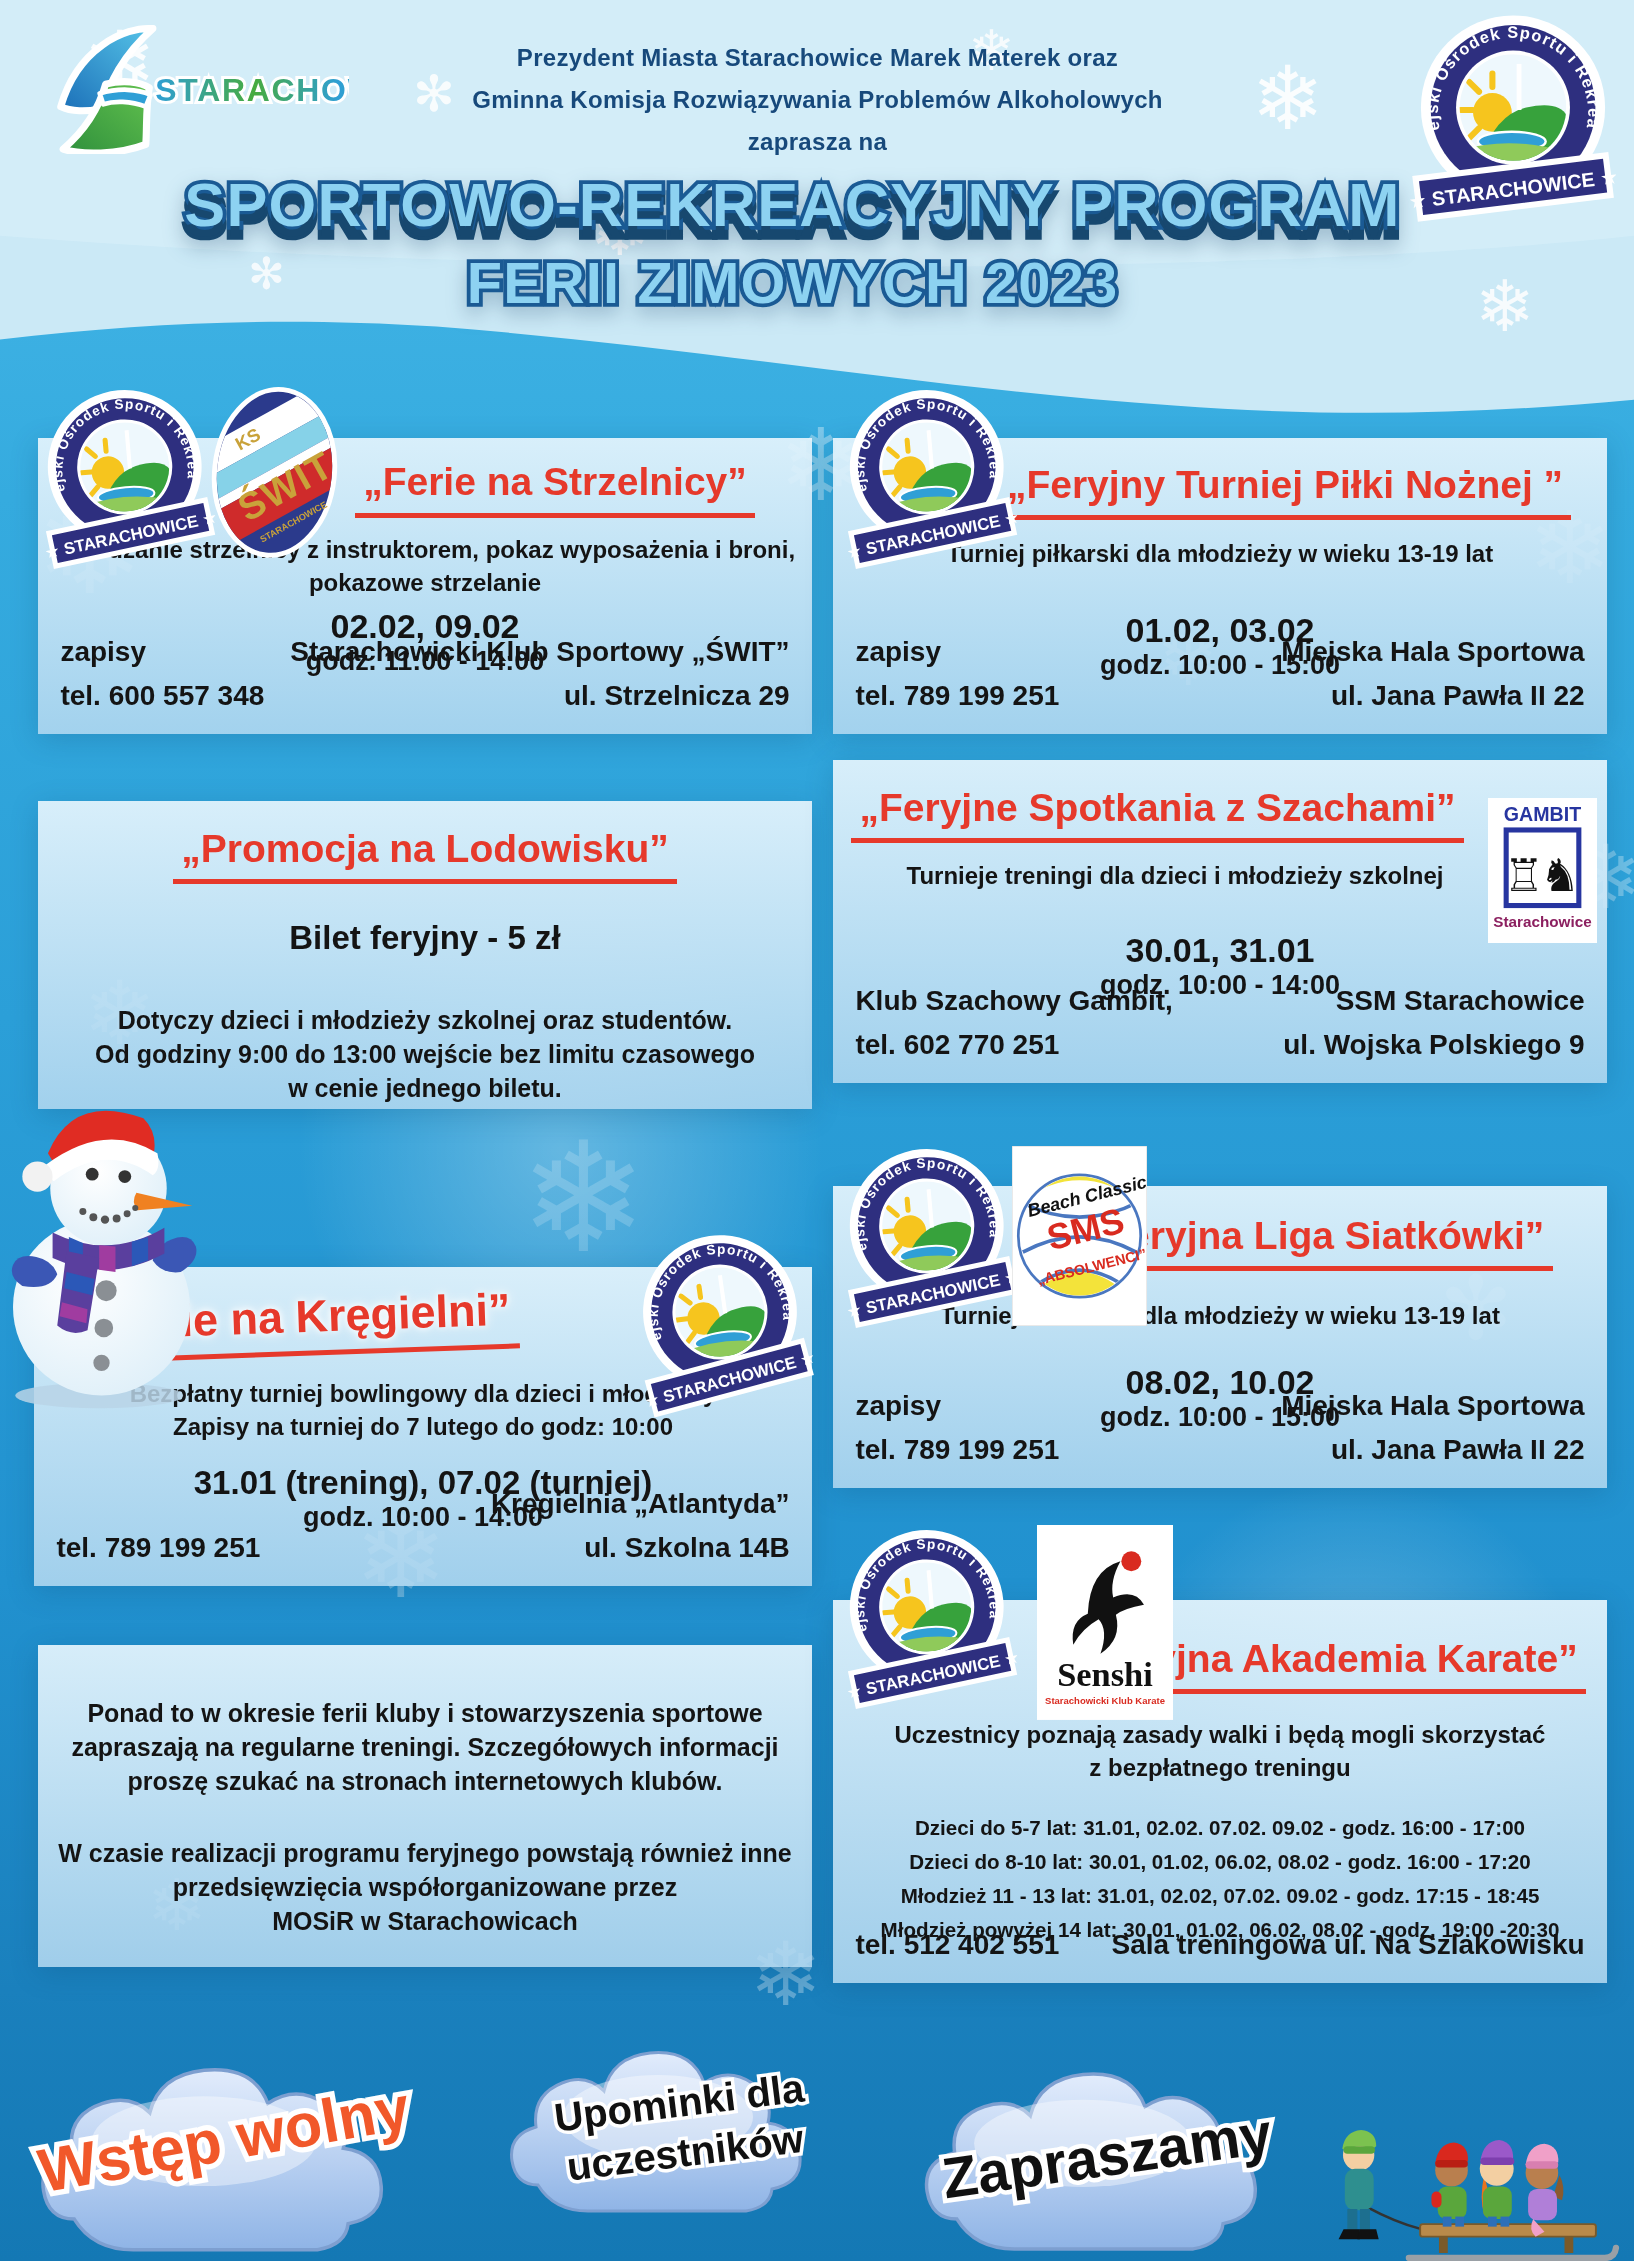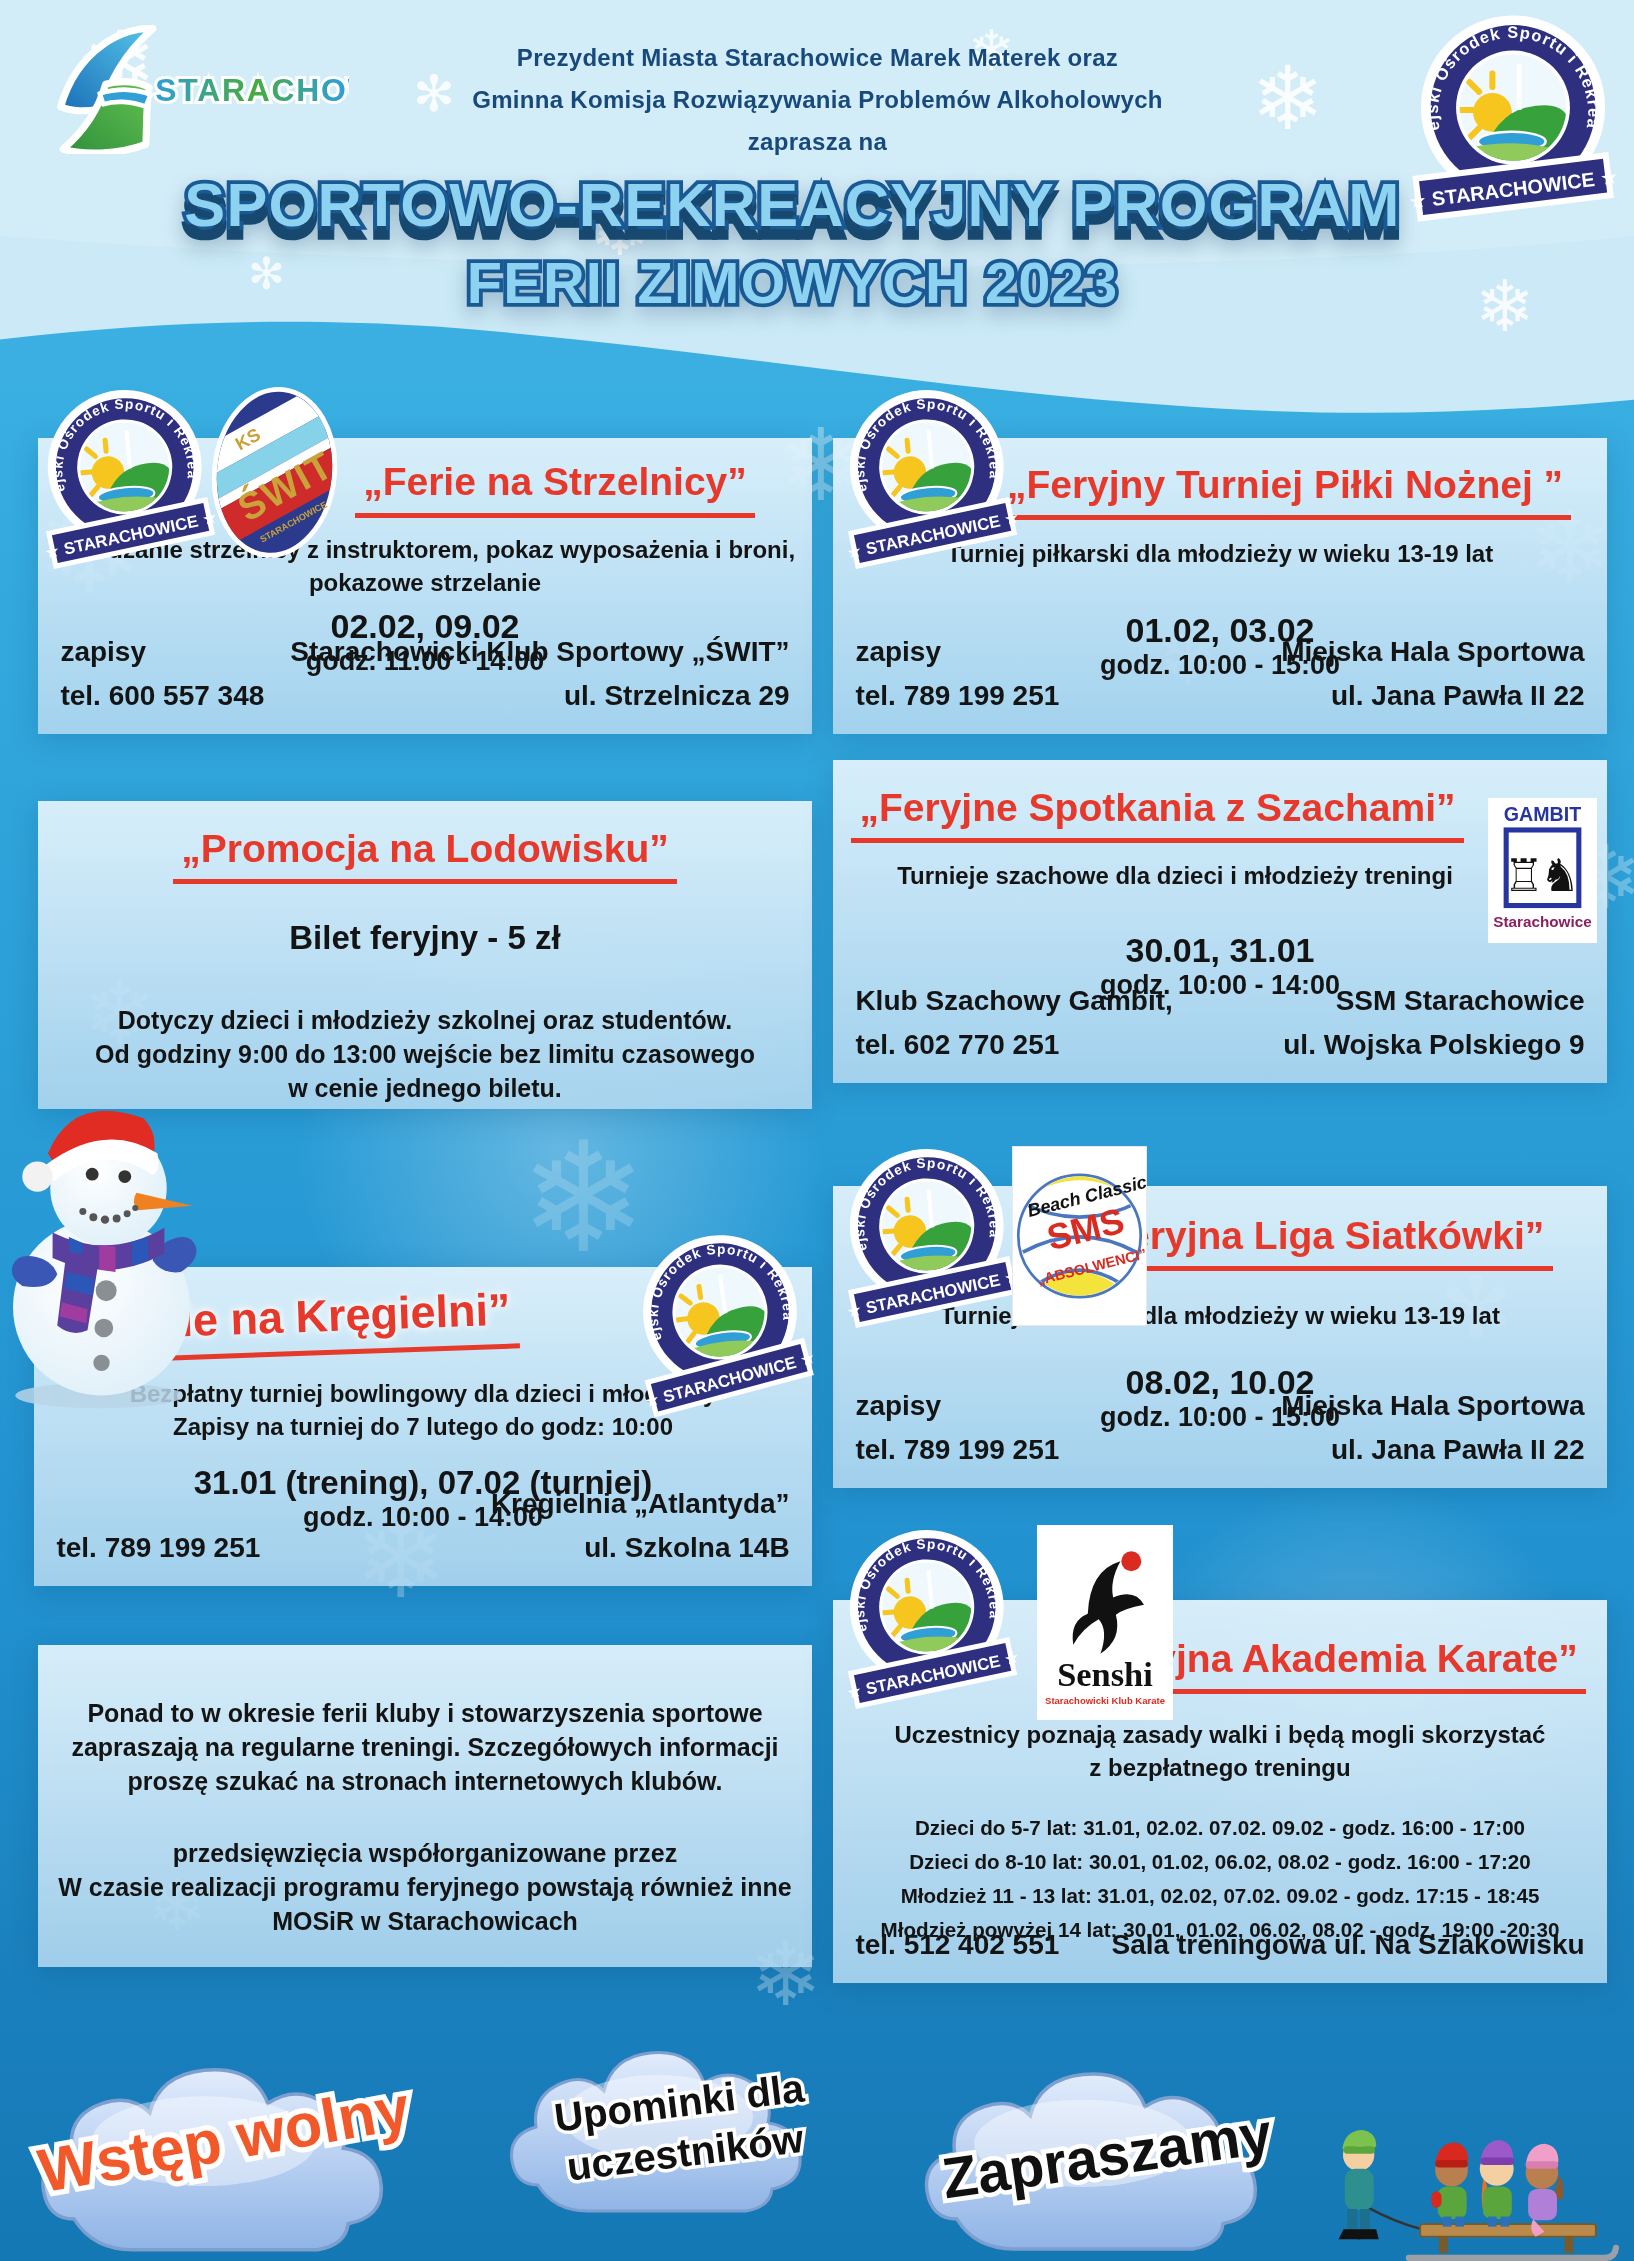--- a/index.html
+++ b/index.html
@@ -263,21 +263,21 @@
     <div class="dates" style="margin-top:35px;font-size:33px;">Bilet feryjny - 5 zł</div>
     <div class="desc" style="margin-top:46px;font-size:25px;line-height:34px;">
       <div>Dotyczy dzieci i młodzieży szkolnej oraz studentów.</div>
       <div>Od godziny 9:00 do 13:00 wejście bez limitu czasowego</div>
       <div>w cenie jednego biletu.</div>
     </div>
   </div>
 
   <div class="card" style="left:833px;top:760px;width:774px;height:323px;">
     <div class="ctitle" style="margin-top:26px;width:649px;"><span>„Feryjne Spotkania  z Szachami”</span></div>
-    <div class="desc" style="margin-top:15.3px;width:684px;">Turnieje szachowe dla dzieci i młodzieży treningi</div>
+    <div class="desc" style="margin-top:15.3px;width:684px;">Turnieje treningi dla dzieci i młodzieży szkolnej</div>
     <div class="dates" style="margin-top:39px;">30.01, 31.01</div>
     <div class="hours">godz. 10:00 - 14:00</div>
     <div class="brow">
       <div>
         <div>Klub Szachowy Gambit,</div>
         <div>tel. 602 770 251</div>
       </div>
       <div class="r">
         <div>SSM Starachowice</div>
         <div>ul. Wojska Polskiego 9</div>
@@ -456,22 +456,22 @@
     </svg>
   </div>
 
   <div class="card" style="left:38px;top:1645px;width:774px;height:322px;">
     <div class="desc" style="margin-top:51px;font-size:25px;line-height:34px;">
       <div>Ponad to w okresie ferii kluby i stowarzyszenia sportowe</div>
       <div>zapraszają na regularne treningi. Szczegółowych informacji</div>
       <div>proszę szukać na stronach internetowych klubów.</div>
     </div>
     <div class="desc" style="margin-top:38px;font-size:25px;line-height:34px;">
+      <div>W czasie realizacji programu feryjnego powstają również inne</div>
       <div>przedsięwzięcia współorganizowane przez</div>
-      <div>W czasie realizacji programu feryjnego powstają również inne</div>
       <div>MOSiR w Starachowicach</div>
     </div>
   </div>
 
   <div class="card" style="left:833px;top:1600px;width:774px;height:383px;">
     <div class="ctitle" style="margin:37px 0 0 201px;"><span>„ Feryjna Akademia Karate”</span></div>
     <div class="desc" style="margin-top:23.6px;">
       <div>Uczestnicy poznają zasady walki i będą mogli skorzystać</div>
       <div>z bezpłatnego treningu</div>
     </div>

